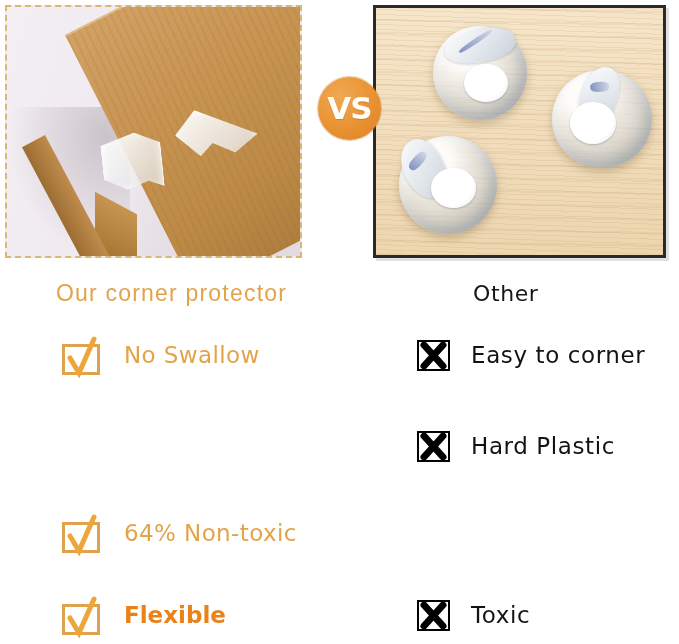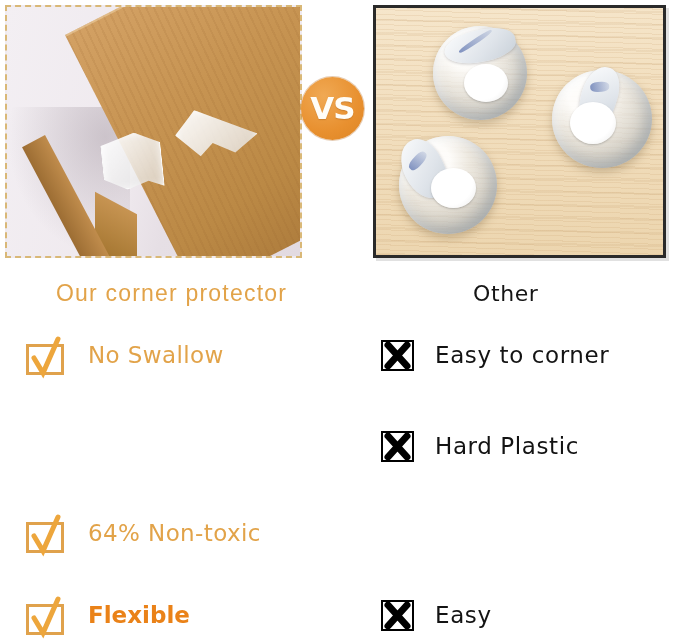--- a/index.html
+++ b/index.html
@@ -109,21 +109,21 @@
   #tab-1{left:68px;top:22px;width:72px;height:32px;transform:rotate(-12deg);}
   #ball-2{left:176px;top:62px;width:100px;height:98px;}
   #pad-2{left:194px;top:94px;width:46px;height:42px;}
   #tab-2{left:205px;top:58px;width:36px;height:62px;transform:rotate(18deg);}
   #ball-3{left:23px;top:128px;width:98px;height:98px;}
   #pad-3{left:55px;top:160px;width:45px;height:40px;}
   #tab-3{left:28px;top:130px;width:40px;height:62px;transform:rotate(-26deg);}
 
   
   #vs-badge{
-    position:absolute;left:301px;top:77px;width:63px;height:63px;
+    position:absolute;left:318px;top:77px;width:63px;height:63px;
     border-radius:50%;
     background:radial-gradient(circle at 36% 30%, #f0a954, #e8902f 60%, #dc8424 100%);
     display:flex;align-items:center;justify-content:center;
     z-index:5;
     box-shadow:0 0 0 1px rgba(180,110,40,.35);
   }
   #vs-badge .vs-text{
     color:#fffdf7;font-size:31px;font-weight:bold;
     font-family:"DejaVu Sans", sans-serif;
     letter-spacing:-1px;line-height:1;
@@ -138,21 +138,21 @@
     font-family:Liberation Sans, sans-serif;
   }
   #head-other{
     left:473px;top:281px;
     color:#151515;font-size:22px;letter-spacing:.6px;
     font-family:"DejaVu Sans", sans-serif;
   }
 
   
   .row{position:absolute;left:0;width:679px;height:58px;display:block;}
-  .cell{position:absolute;display:flex;align-items:center;}
+  .cell{position:absolute;display:flex;align-items:center;margin-left:36px;}
   .cell-ours{left:26px;}
   .cell-other{left:381px;}
 
   
   .check-icon{
     position:relative;width:40px;height:34px;flex:0 0 auto;
   }
   .check-icon .box{
     position:absolute;left:0;top:6px;width:38px;height:31px;
     border:3px solid #e0a24c;box-sizing:border-box;background:transparent;
@@ -270,17 +270,17 @@
       </span>
       <span class="lbl lbl-ours strong">Flexible</span>
     </div>
     <div class="cell cell-other">
       <span class="x-icon">
         <span class="box"></span>
         <svg width="33" height="31" viewBox="0 0 33 31" aria-hidden="true">
           <path d="M7 5 L26 26 M26 5 L7 26" fill="none" stroke="#000" stroke-width="7" stroke-linecap="round"></path>
         </svg>
       </span>
-      <span class="lbl lbl-other">Easy</span>
+      <span class="lbl lbl-other">Toxic</span>
     </div>
   </div>
 
 </div>
 
 </body></html>

